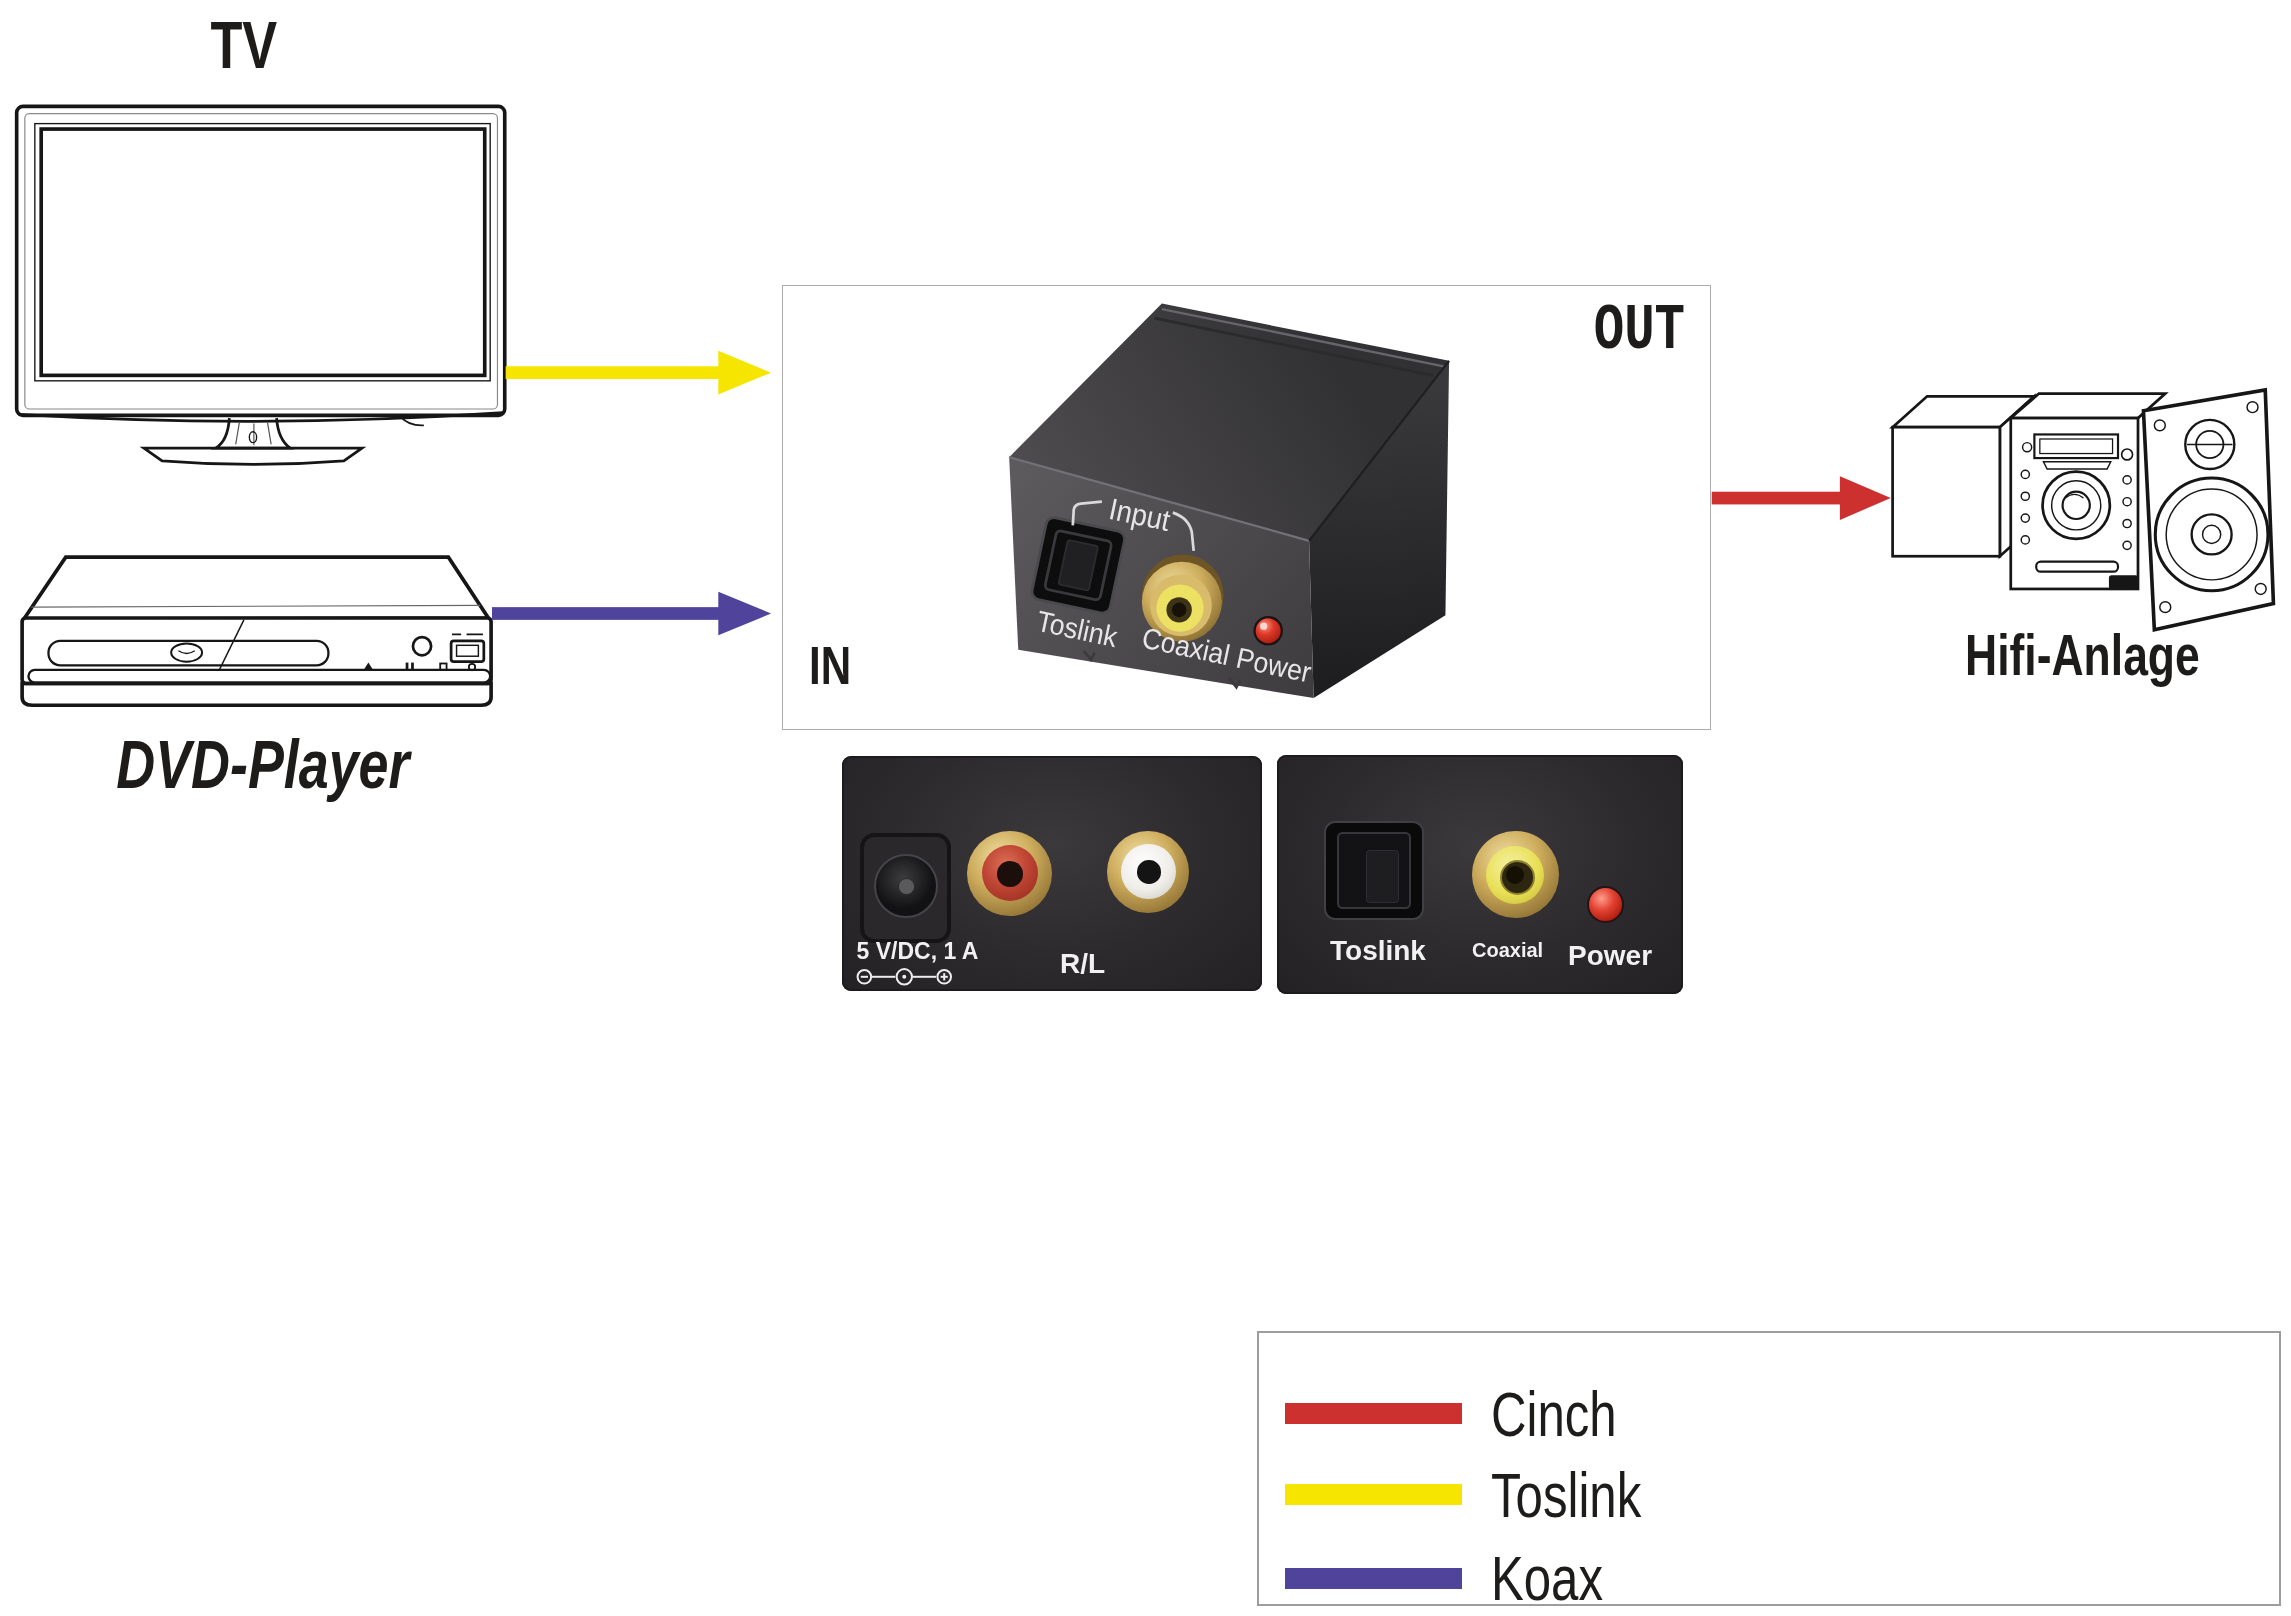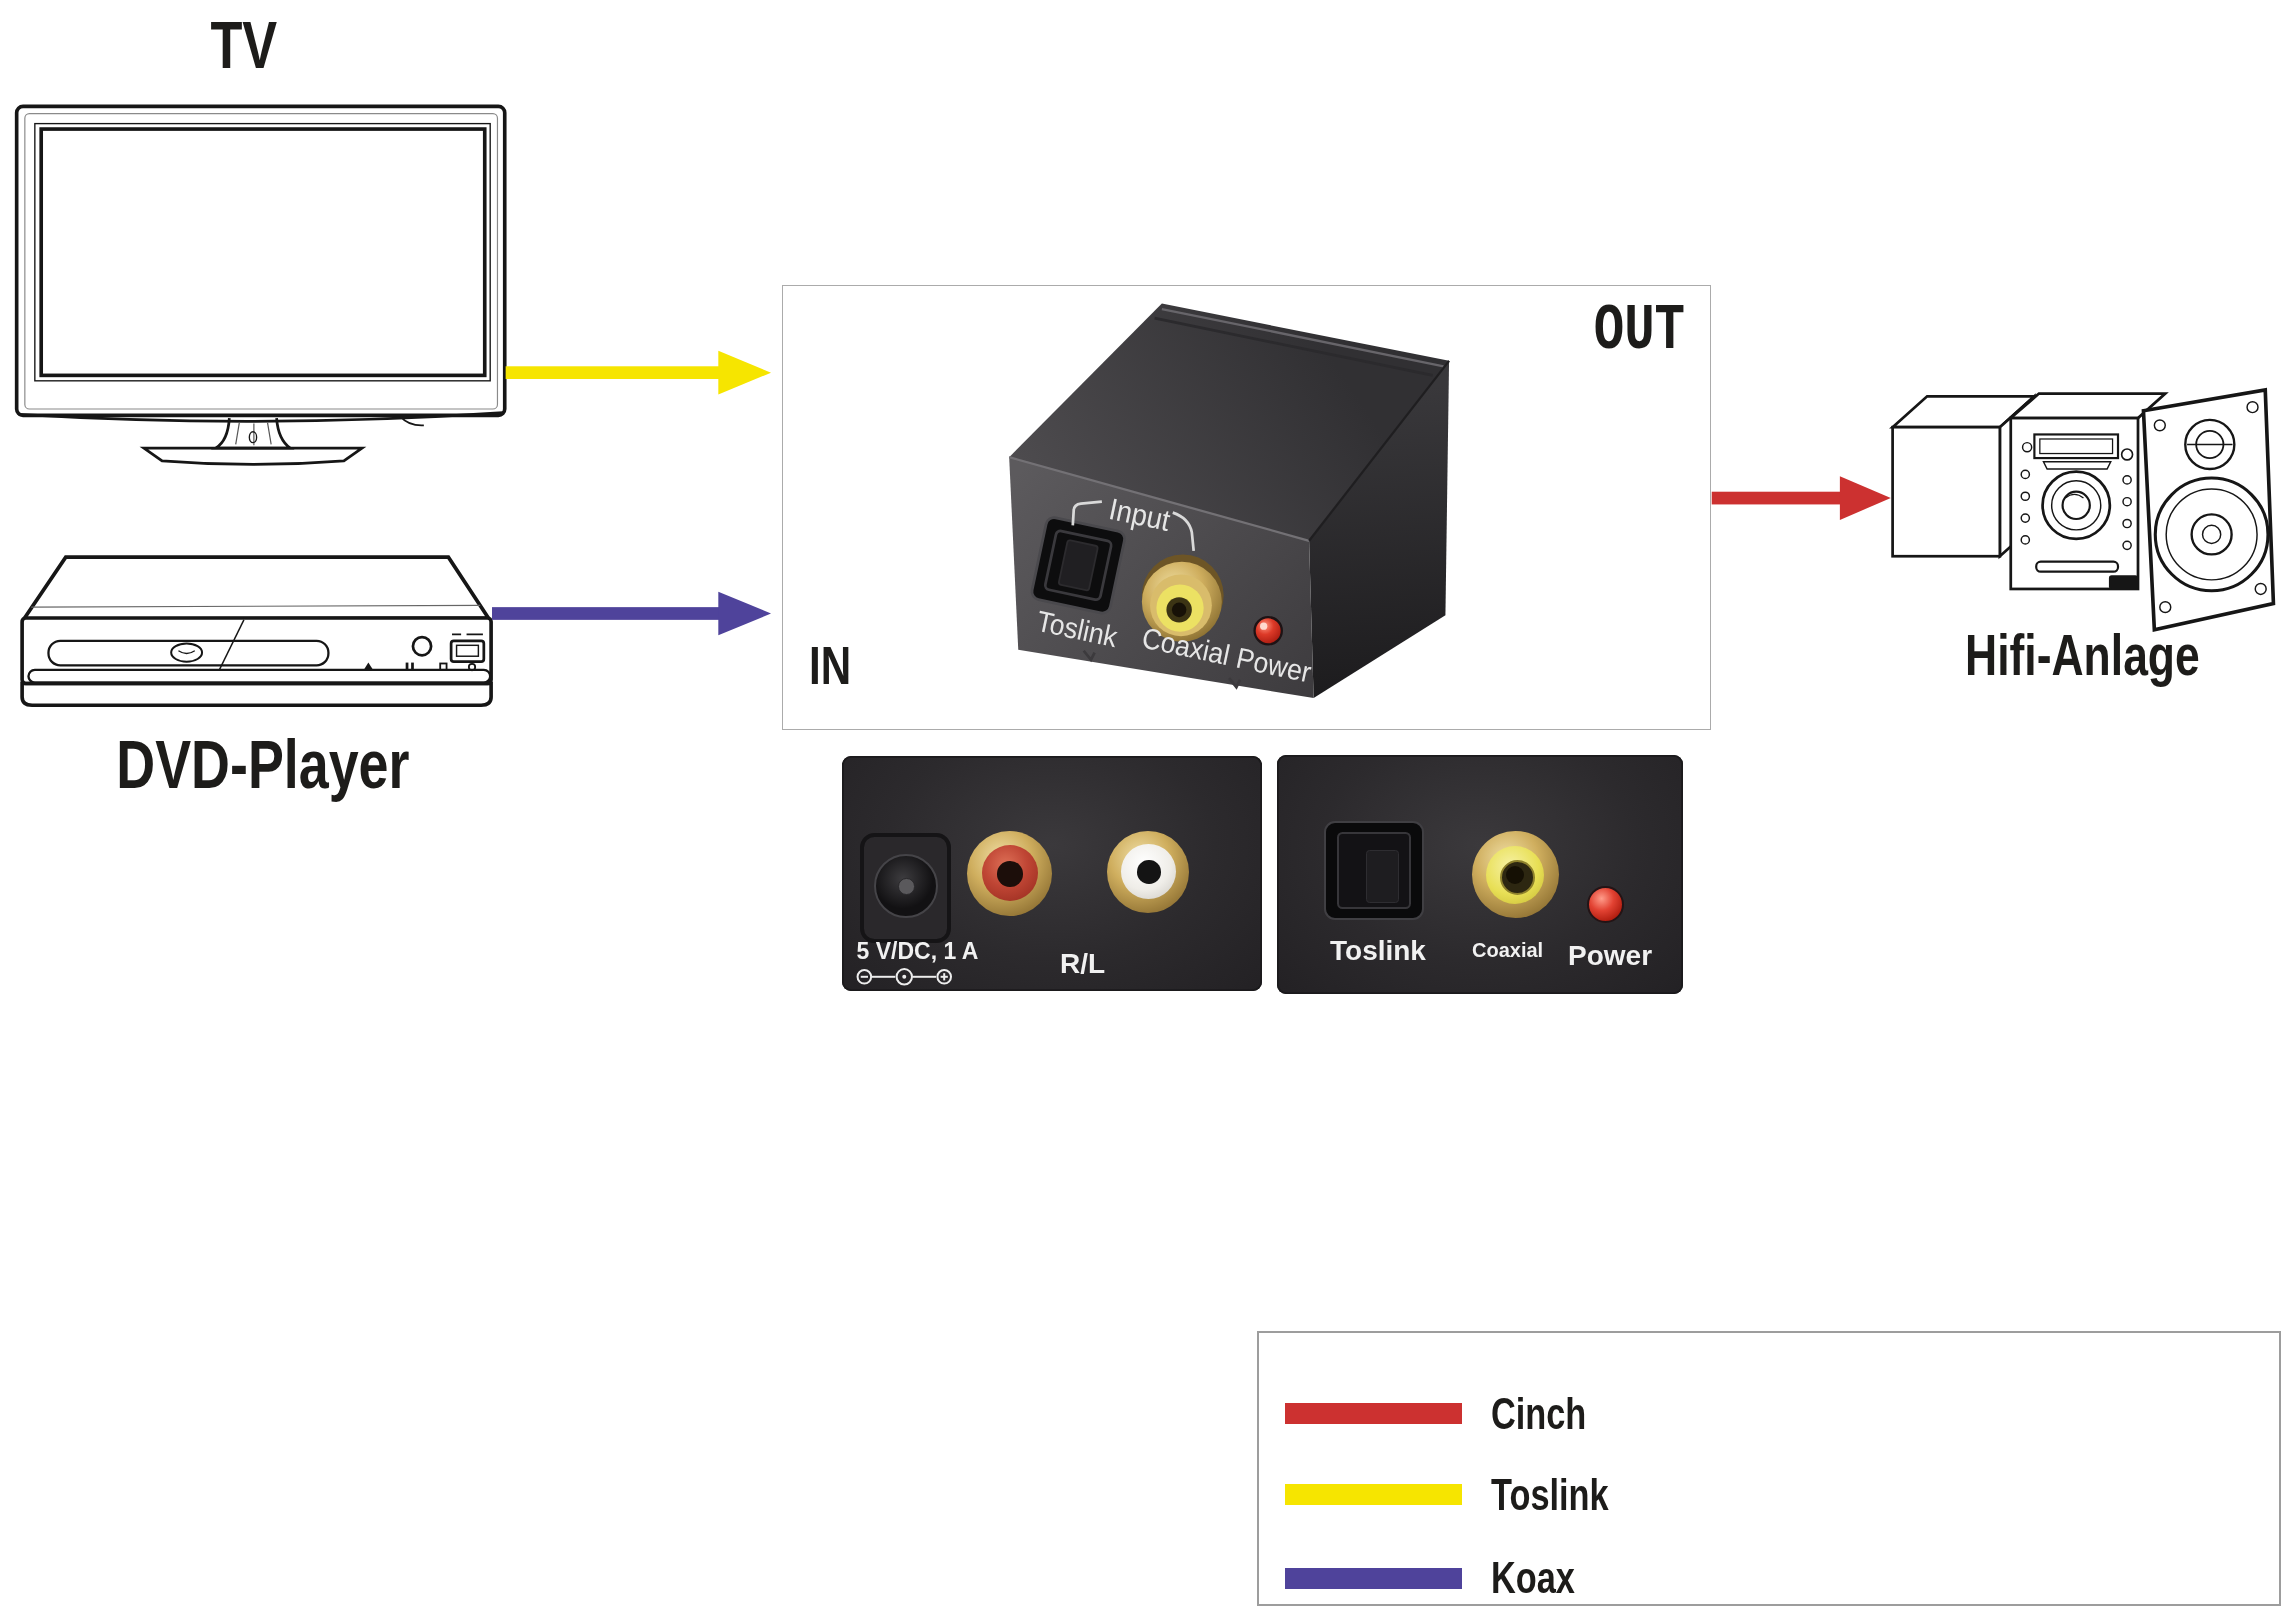--- a/index.html
+++ b/index.html
@@ -6,21 +6,21 @@
   .canvas{position:relative;width:2291px;height:1616px;background:#ffffff;overflow:hidden;
           font-family:"Liberation Sans", sans-serif;color:#1a1a1a;}
   .abs{position:absolute;}
   .art{position:absolute;left:0;top:0;}
   .lbl{position:absolute;font-weight:700;color:#1d1c1a;white-space:nowrap;}
   .cond{transform:scaleX(0.78);transform-origin:center center;}
   .cond-l{transform:scaleX(0.78);transform-origin:left center;}
   .cond-r{transform:scaleX(0.78);transform-origin:right center;}
   .title{left:782px;top:169px;width:929px;font-size:76px;text-align:center;line-height:87px;}
   .tv-lbl{left:153px;top:7.3px;width:182px;font-size:67px;text-align:center;line-height:76px;}
-  .dvd-lbl{left:75px;top:726px;width:273px;font-size:69px;text-align:center;line-height:78px;}
+  .dvd-lbl{left:75px;top:726px;width:273px;font-size:69px;text-align:center;line-height:78px;font-style:italic;}
   .hifi-lbl{left:1932px;top:616px;width:291px;font-size:57px;text-align:right;line-height:78px;}
   .in-lbl{left:809px;top:629px;width:145px;font-size:54px;text-align:left;line-height:73px;}
   .out-lbl{left:1503px;top:295px;width:182px;font-size:65px;text-align:right;line-height:73px;font-family:Liberation Mono, monospace;}
 
   .conv-frame{left:782px;top:285px;width:927px;height:443px;border:1.8px solid #ababab;background:transparent;}
 
   
   .photo-lbl{position:absolute;color:#e6e6e6;font-weight:400;white-space:nowrap;text-align:center;}
   .input-lbl{left:1085px;top:498px;width:109px;font-size:30px;transform:rotate(12deg) scaleX(0.92);}
   .tos-photo-lbl{left:1016px;top:613px;width:122px;font-size:29px;transform:rotate(12deg) scaleX(0.92);}
@@ -41,21 +41,21 @@
   .toslink-port{position:absolute;left:47px;top:66px;width:96px;height:95px;background:#0a0a0b;
           border:2.7px solid #403f43;border-radius:11px;}
   .toslink-inner{position:absolute;left:11px;top:9px;right:11px;bottom:9px;border:2.7px solid #37363a;
           border-radius:5.5px;background:#131215;}
   .toslink-slit{position:absolute;left:27px;top:16.4px;width:31px;height:51px;background:#1e1d20;
           border:1.8px solid #2e2d31;border-radius:3.6px;}
 
   
   .legend{left:1257px;top:1331px;width:1020px;height:271px;border:2.7px solid #9d9d9d;background:#fff;}
   .legend .bar{position:absolute;left:26px;width:177px;height:21px;}
-  .legend .lab{position:absolute;left:232px;font-size:44px;font-weight:700;color:#1d1c1a;line-height:60px;white-space:nowrap;}
+  .legend .lab{position:absolute;left:232px;font-size:63px;font-weight:400;color:#1d1c1a;line-height:60px;white-space:nowrap;}
 </style>
 </head>
 <body>
 
 <div class="canvas">
 
   <svg class="art" width="2291" height="1616" viewBox="0 0 2520 1778">
     <defs>
       <linearGradient id="gTop" gradientUnits="userSpaceOnUse" x1="1160" y1="560" x2="1450" y2="370">
         <stop offset="0" stop-color="#4d4b4e"></stop>

